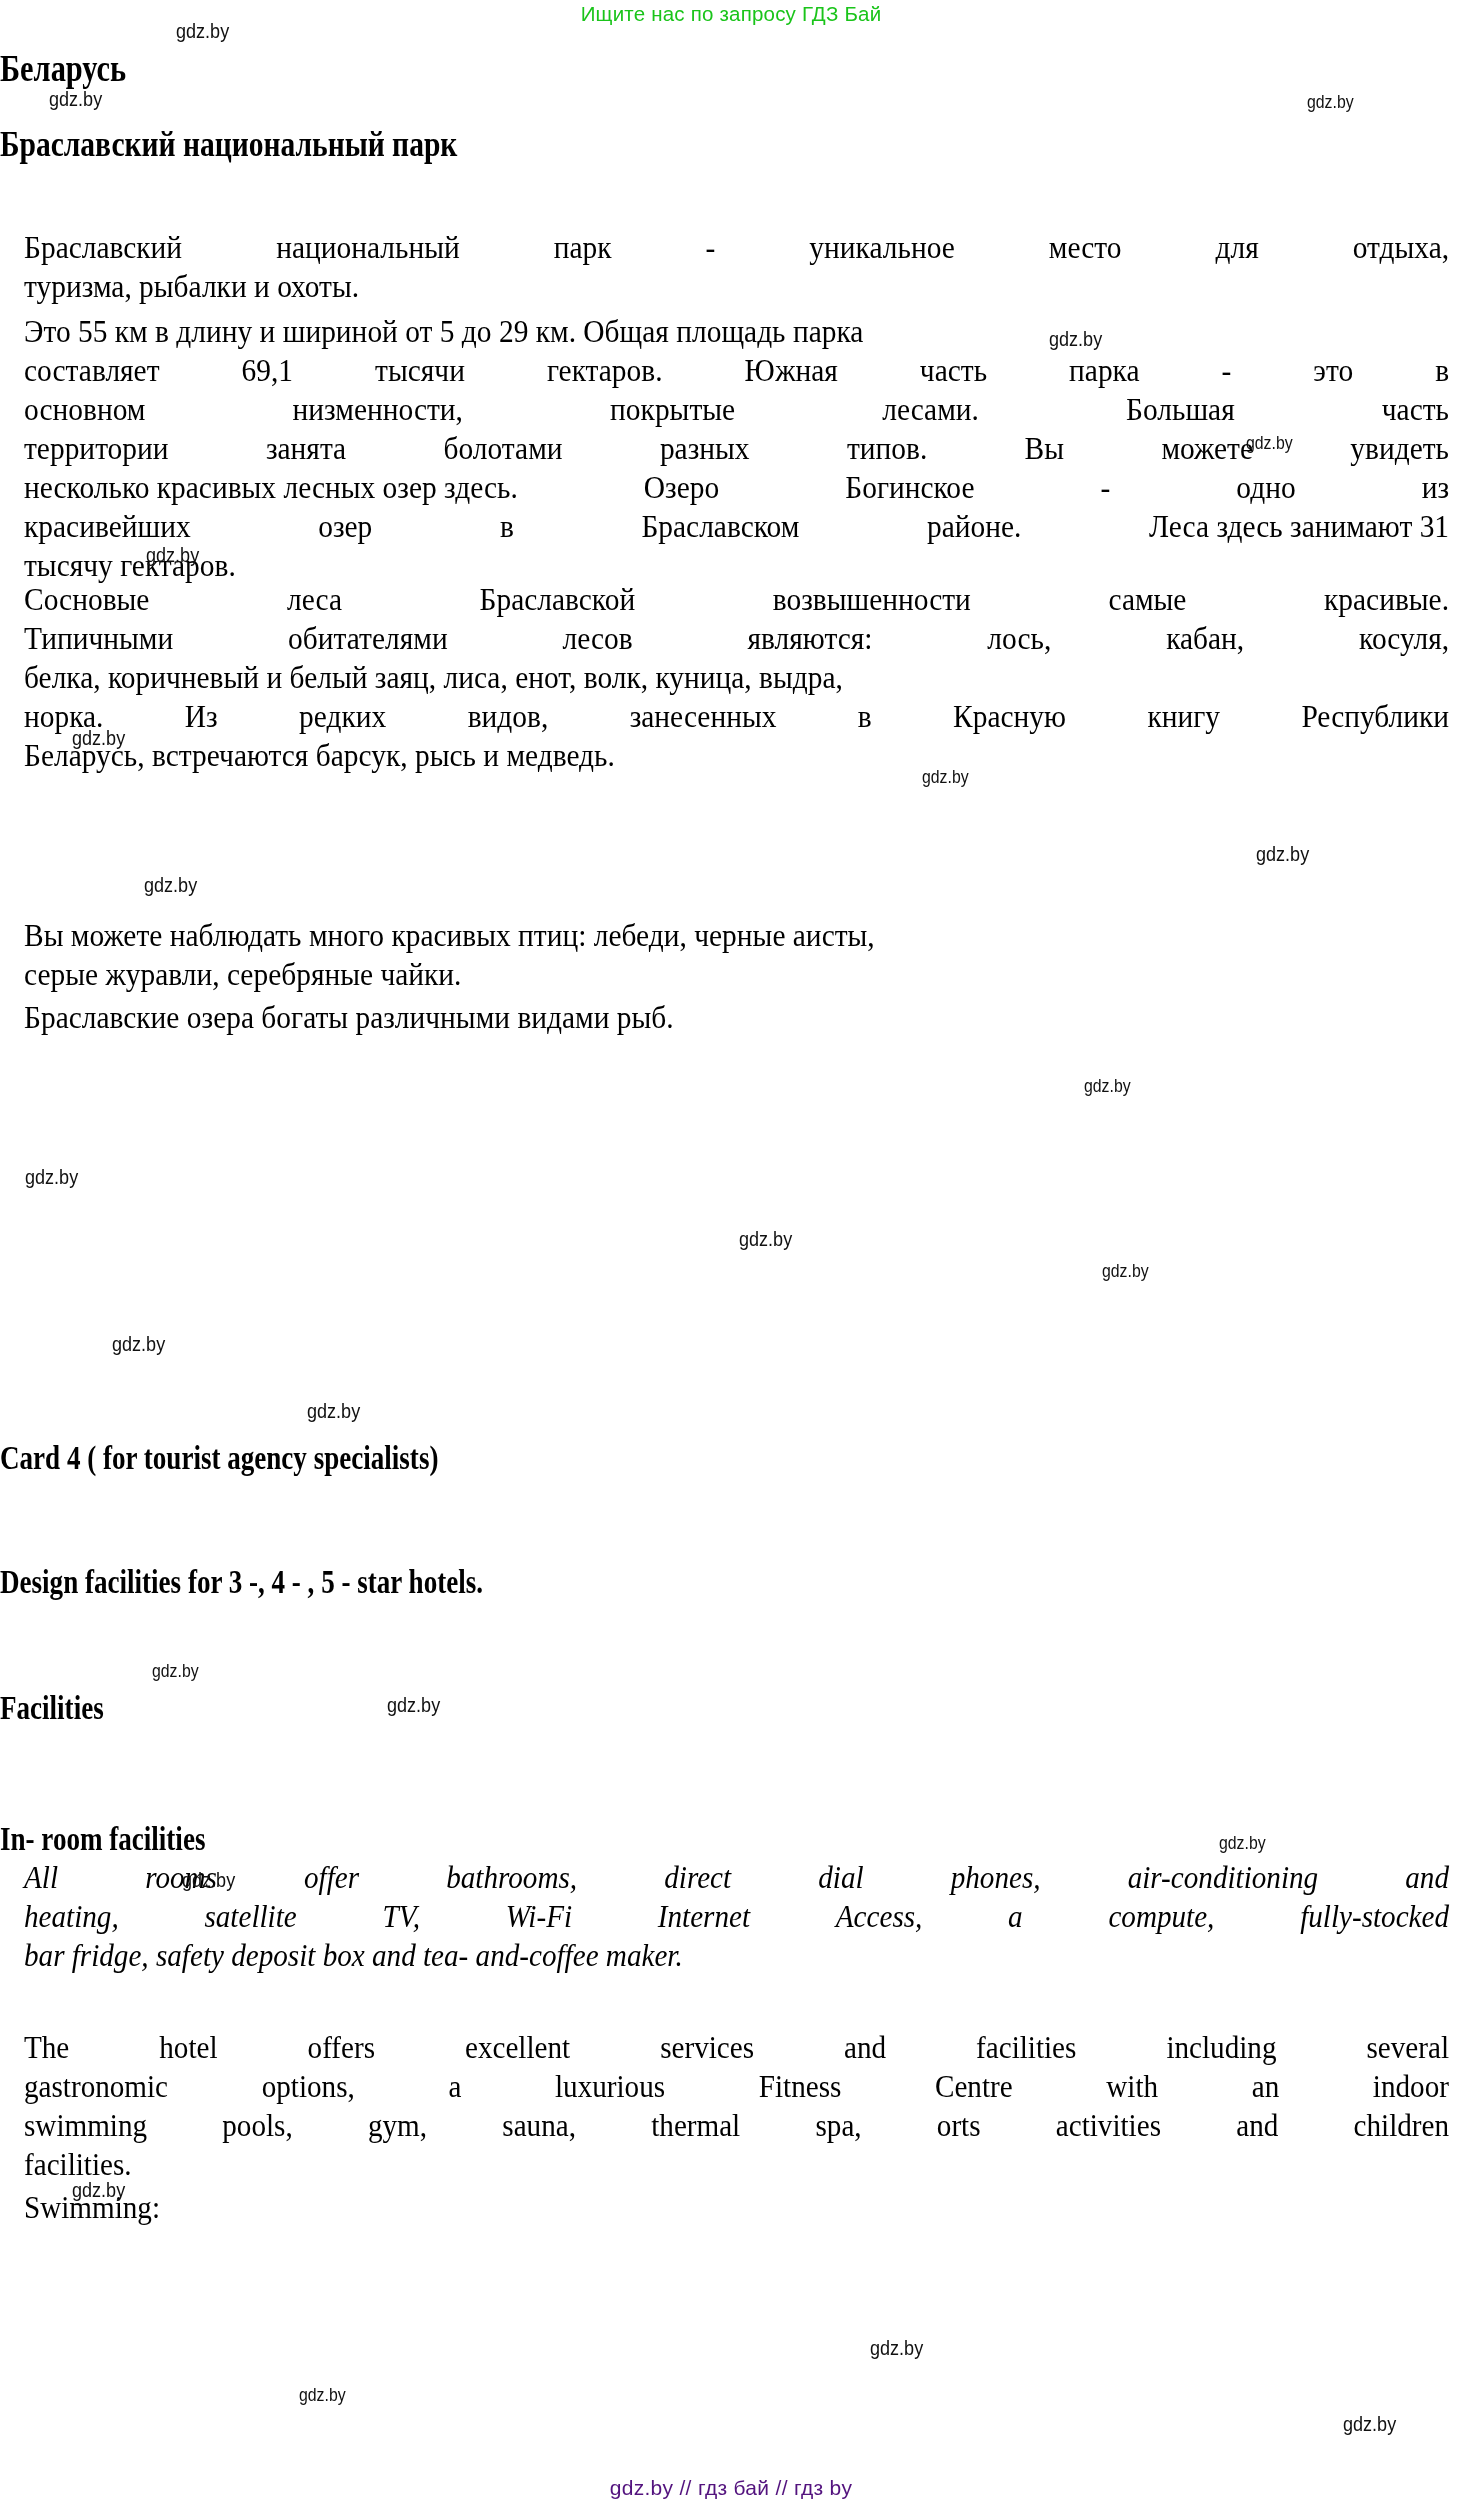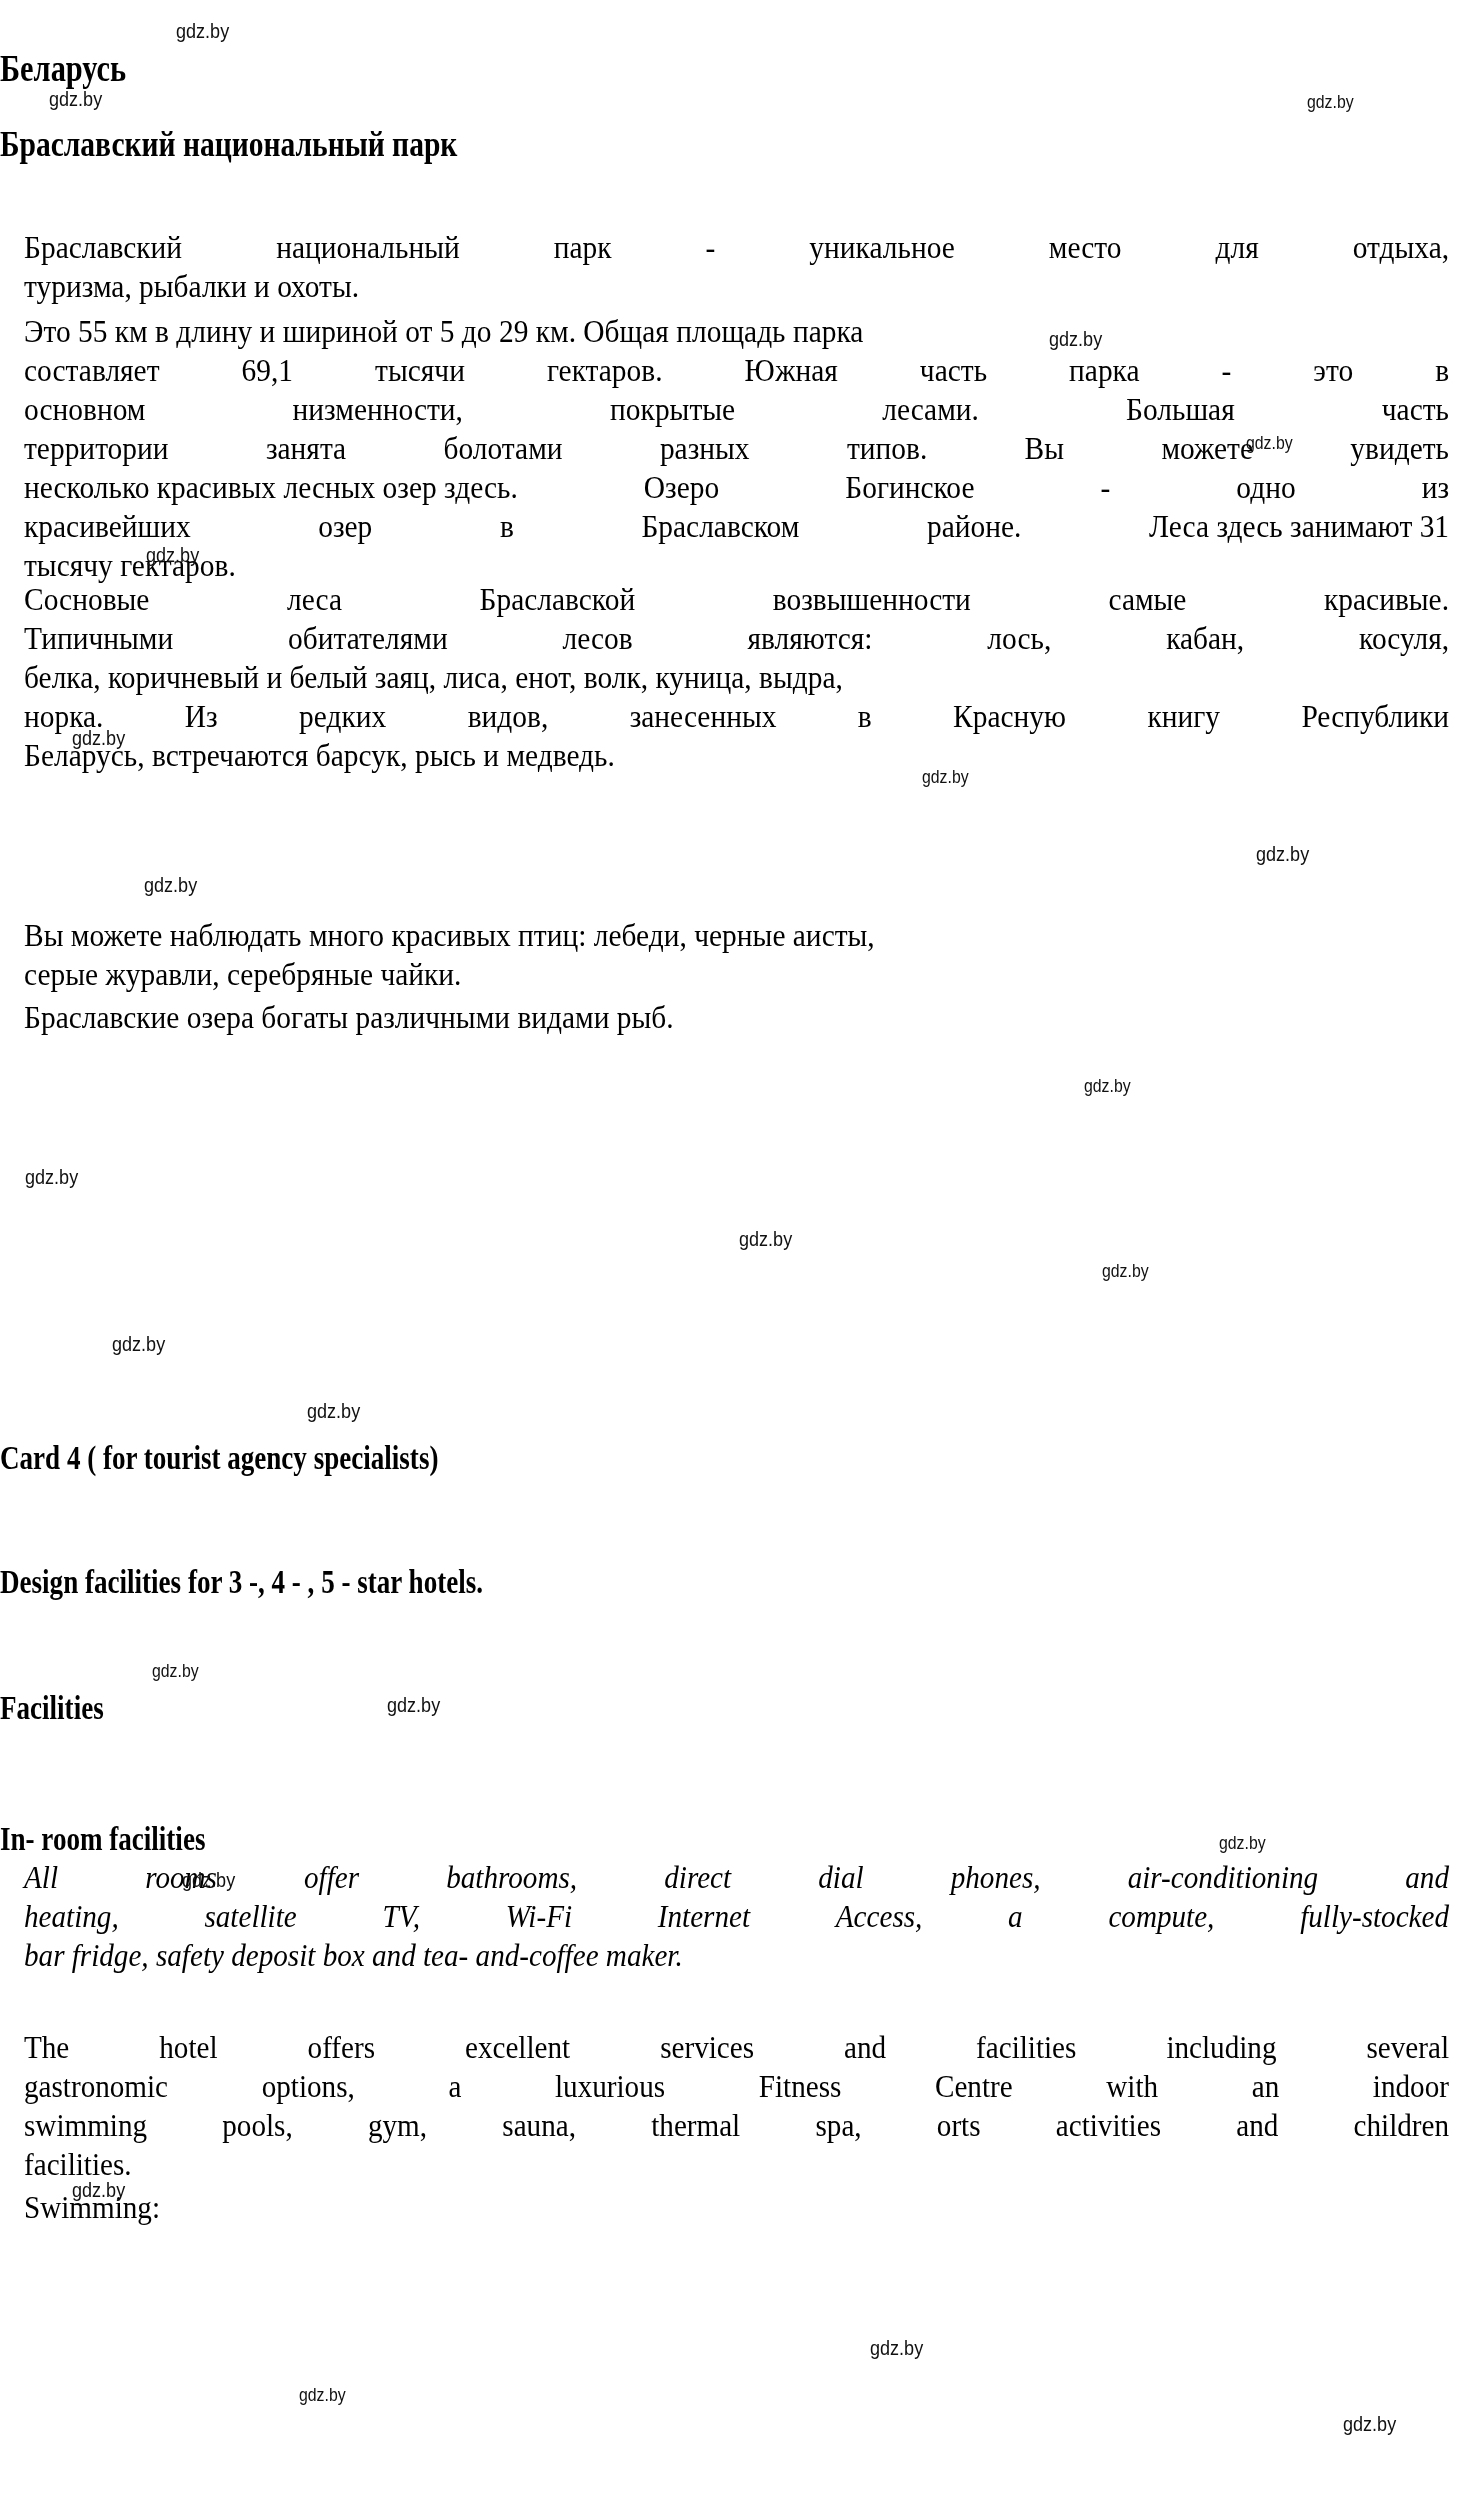--- a/index.html
+++ b/index.html
@@ -169,20 +169,21 @@
     transform: scaleX(0.82);
     transform-origin: left top;
     white-space: nowrap;
   }
 </style>
 </head>
 <body>
 
 <div class="page">
 
+  <div class="promo-banner">Ищите нас по запросу ГДЗ Бай</div>
 
   <div class="h-country">Беларусь</div>
 
   <div class="h-park">Браславский национальный парк</div>
 
   <div id="ru-body">
       <div class="para" style="top: 228px;">
         <div class="ln">
           <span>Браславский</span>
           <span>национальный</span>
@@ -384,15 +385,16 @@
       <div class="wm small" style="left: 152px; top: 1661px; color: rgb(17, 17, 17);">gdz.by</div>
       <div class="wm" style="left: 387px; top: 1695px; color: rgb(17, 17, 17);">gdz.by</div>
       <div class="wm" style="left: 182px; top: 1870px; color: rgb(17, 17, 17);">gdz.by</div>
       <div class="wm small" style="left: 1219px; top: 1833px; color: rgb(17, 17, 17);">gdz.by</div>
       <div class="wm" style="left: 72px; top: 2180px; color: rgb(17, 17, 17);">gdz.by</div>
       <div class="wm" style="left: 870px; top: 2338px; color: rgb(17, 17, 17);">gdz.by</div>
       <div class="wm small" style="left: 299px; top: 2385px; color: rgb(17, 17, 17);">gdz.by</div>
       <div class="wm" style="left: 1343px; top: 2414px; color: rgb(17, 17, 17);">gdz.by</div>
     </div>
 
+  <div class="footer-credit">gdz.by  //  гдз бай  //  гдз by</div>
 
 </div>
 
 
 </body></html>

